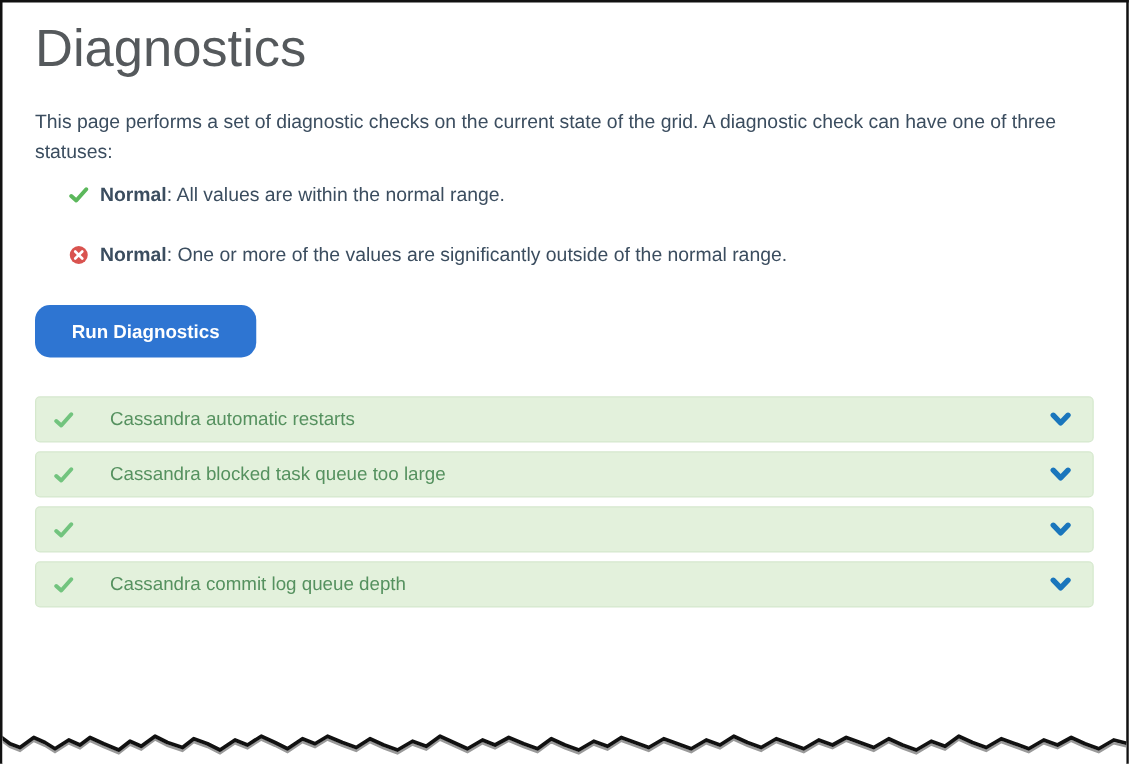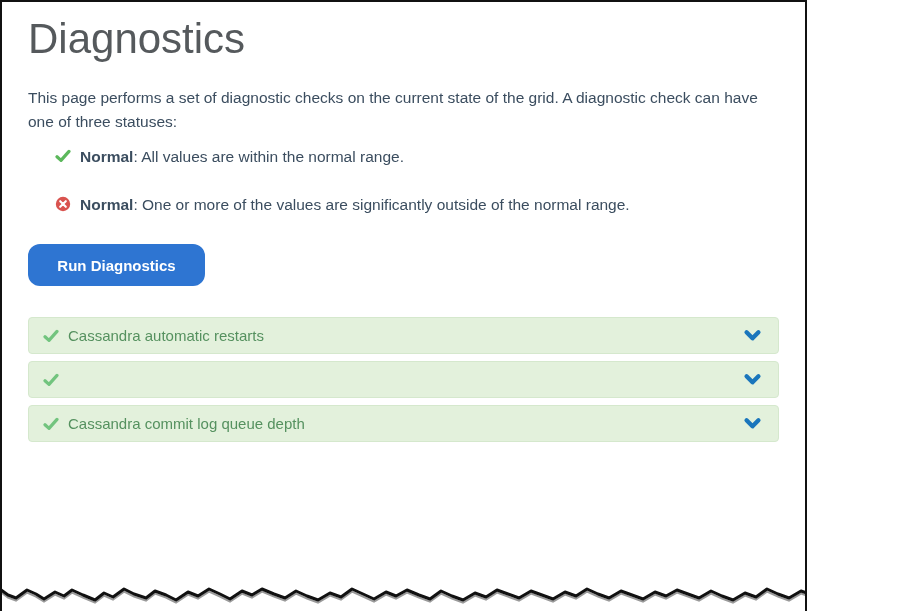--- a/index.html
+++ b/index.html
@@ -3,21 +3,21 @@
 <meta charset="utf-8">
 <style>
   * { box-sizing: border-box; margin: 0; padding: 0; }
   body {
     font-family: "Liberation Sans", sans-serif;
     background: #fff;
     width: 903px;
   }
   .window {
     position: relative;
-    width: 807px;
+    width: 903px;
     height: 611px;
     background: #fff;
     border: 2px solid #111;
     border-bottom: none;
     overflow: hidden;
   }
   .content { padding: 8px 26px 0 26px; }
 
   .page-title {
     font-size: 42px;
@@ -71,20 +71,21 @@
   }
   .acc-row {
     display: flex;
     align-items: center;
     height: 37px;
     background: #e3f1dc;
     border: 1px solid #d5e8cd;
     border-radius: 4px;
     padding: 0 16px 0 14px;
     cursor: pointer;
+    gap: 20px;
   }
   .acc-label {
     margin-left: 9px;
     font-size: 15px;
     color: #55915f;
   }
   .acc-chevron { margin-left: auto; width: 19px; height: 19px; }
 
   .tear {
     position: absolute;
@@ -135,20 +136,33 @@
             </svg>
         </span>
         <span class="acc-label">Cassandra automatic restarts</span>
         <span class="acc-chevron">
           <svg viewBox="0 0 16 16" width="19" height="19">
               <polyline points="3,5.2 8,10.4 13,5.2" stroke="#1a76bc" stroke-width="3.6" fill="none" stroke-linecap="round" stroke-linejoin="round"></polyline>
             </svg>
         </span>
       </div>
 
+      <div class="acc-row">
+        <span class="icon-16">
+          <svg viewBox="0 0 16 16" width="16" height="16">
+              <polyline points="2,8.8 6,12.4 14,3.4" stroke="#72c47e" stroke-width="3.2" fill="none" stroke-linecap="round" stroke-linejoin="round"></polyline>
+            </svg>
+        </span>
+        <span class="acc-label">Cassandra blocked task queue too large</span>
+        <span class="acc-chevron">
+          <svg viewBox="0 0 16 16" width="19" height="19">
+              <polyline points="3,5.2 8,10.4 13,5.2" stroke="#1a76bc" stroke-width="3.6" fill="none" stroke-linecap="round" stroke-linejoin="round"></polyline>
+            </svg>
+        </span>
+      </div>
 
       <div class="acc-row">
         <span class="icon-16">
           <svg viewBox="0 0 16 16" width="16" height="16">
               <polyline points="2,8.8 6,12.4 14,3.4" stroke="#72c47e" stroke-width="3.2" fill="none" stroke-linecap="round" stroke-linejoin="round"></polyline>
             </svg>
         </span>
         <span class="acc-chevron">
           <svg viewBox="0 0 16 16" width="19" height="19">
               <polyline points="3,5.2 8,10.4 13,5.2" stroke="#1a76bc" stroke-width="3.6" fill="none" stroke-linecap="round" stroke-linejoin="round"></polyline>

